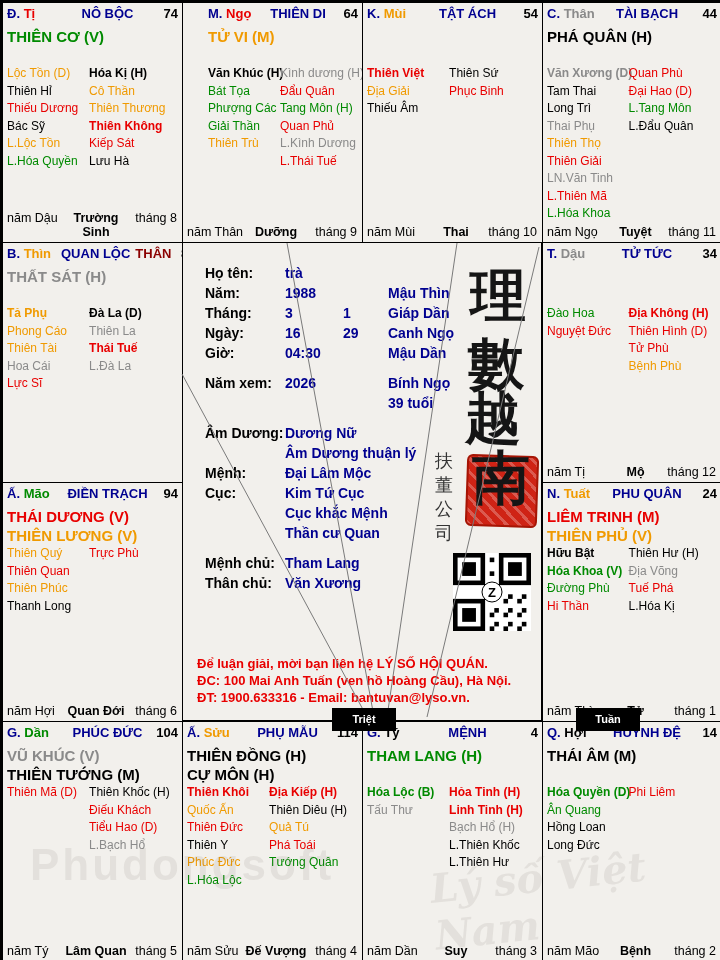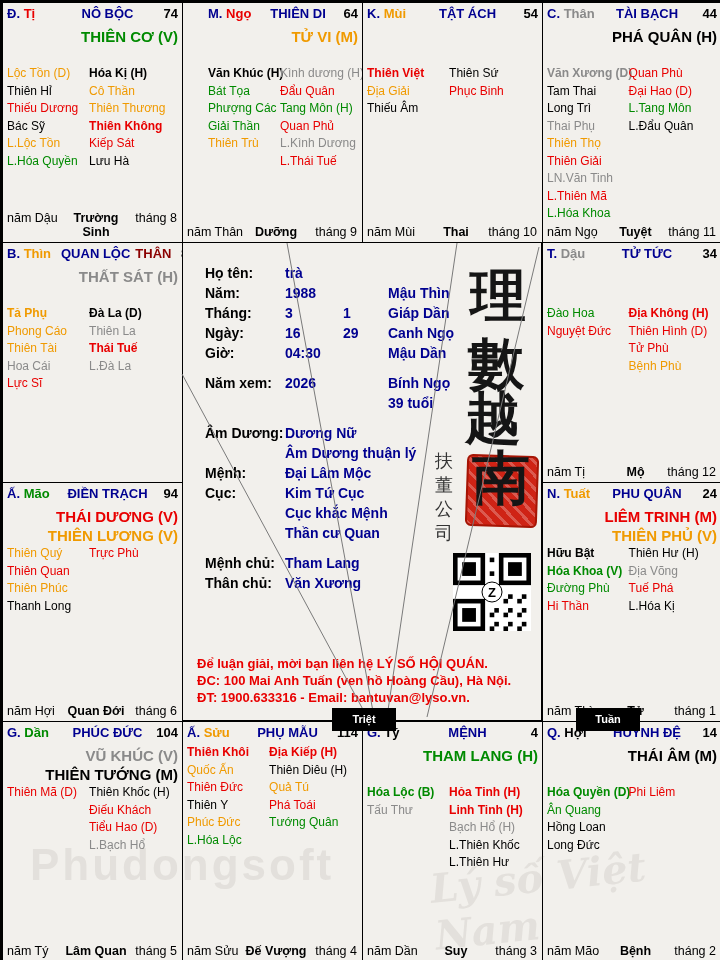--- a/index.html
+++ b/index.html
@@ -9,21 +9,21 @@
   #board{position:absolute;left:0;top:0;width:720px;height:960px;background:#efede9;border:2px solid #000;
     background-image:radial-gradient(circle at 30% 80%, rgba(0,0,0,0.018) 0 38%, transparent 40%),
                      radial-gradient(circle at 75% 20%, rgba(0,0,0,0.015) 0 30%, transparent 33%)}
   .cell{position:absolute;background:#f2f0ec;border:1px solid #000;padding:3px 4px 2px 4px;overflow:hidden}
   .head{display:flex;font-weight:bold;font-size:13px;height:19px;white-space:nowrap}
   .canchi{min-width:54px;text-align:left}
   .pwrap{flex:1;text-align:center}
   .palace{color:#000090}
   .palace2{color:#8B0000;margin-left:5px}
   .num{min-width:24px;text-align:right;color:#000}
-  .majors{min-height:40px;text-align:right;font-weight:bold;font-size:15px;line-height:19px;padding-top:2px}
+  .majors{min-height:40px;text-align:left;font-weight:bold;font-size:15px;line-height:19px;padding-top:2px}
   .stars{display:flex;font-size:12px;line-height:17.5px;white-space:nowrap}
   .col-l{width:48%}.col-r{width:52%}
   .foot{position:absolute;left:4px;right:5px;bottom:3px;display:flex;font-size:12.5px;align-items:baseline}
   .f-nam{min-width:58px;text-align:left}
   .f-van{flex:1;text-align:center;font-weight:bold}
   .f-thang{min-width:50px;text-align:right}
   .b{font-weight:bold}
   .c-red{color:#E80000}.c-orange{color:#F09A00}.c-green{color:#008A00}.c-gray{color:#8A8A8A}
   .c-black{color:#000}.c-navy{color:#000090}
   #center{position:absolute;left:180px;top:240px;width:360px;height:479px;background:#f2f0ec;border:1px solid #000}
@@ -314,20 +314,24 @@
         <span class="f-nam">năm Tý</span>
         <span class="f-van">Lâm Quan</span>
         <span class="f-thang">tháng 5</span>
       </div>
     </div>
     <div class="cell" style="left: 180px; top: 719px; width: 181px; height: 241px;">
       <div class="head">
         <span class="canchi"><span class="c-navy">Ấ. </span><span class="c-orange">Sửu</span></span>
         <span class="pwrap"><span class="palace">PHỤ MẪU</span></span>
         <span class="num">114</span>
+      </div>
+      <div class="majors">
+        <div class="c-black">THIÊN ĐỒNG (H)</div>
+        <div class="c-black">CỰ MÔN (H)</div>
       </div>
       <div class="stars">
         <div class="col-l">
           <div class="c-red b">Thiên Khôi</div>
           <div class="c-orange">Quốc Ấn</div>
           <div class="c-red">Thiên Đức</div>
           <div class="c-black">Thiên Y</div>
           <div class="c-orange">Phúc Đức</div>
           <div class="c-green">L.Hóa Lộc</div>
         </div>

